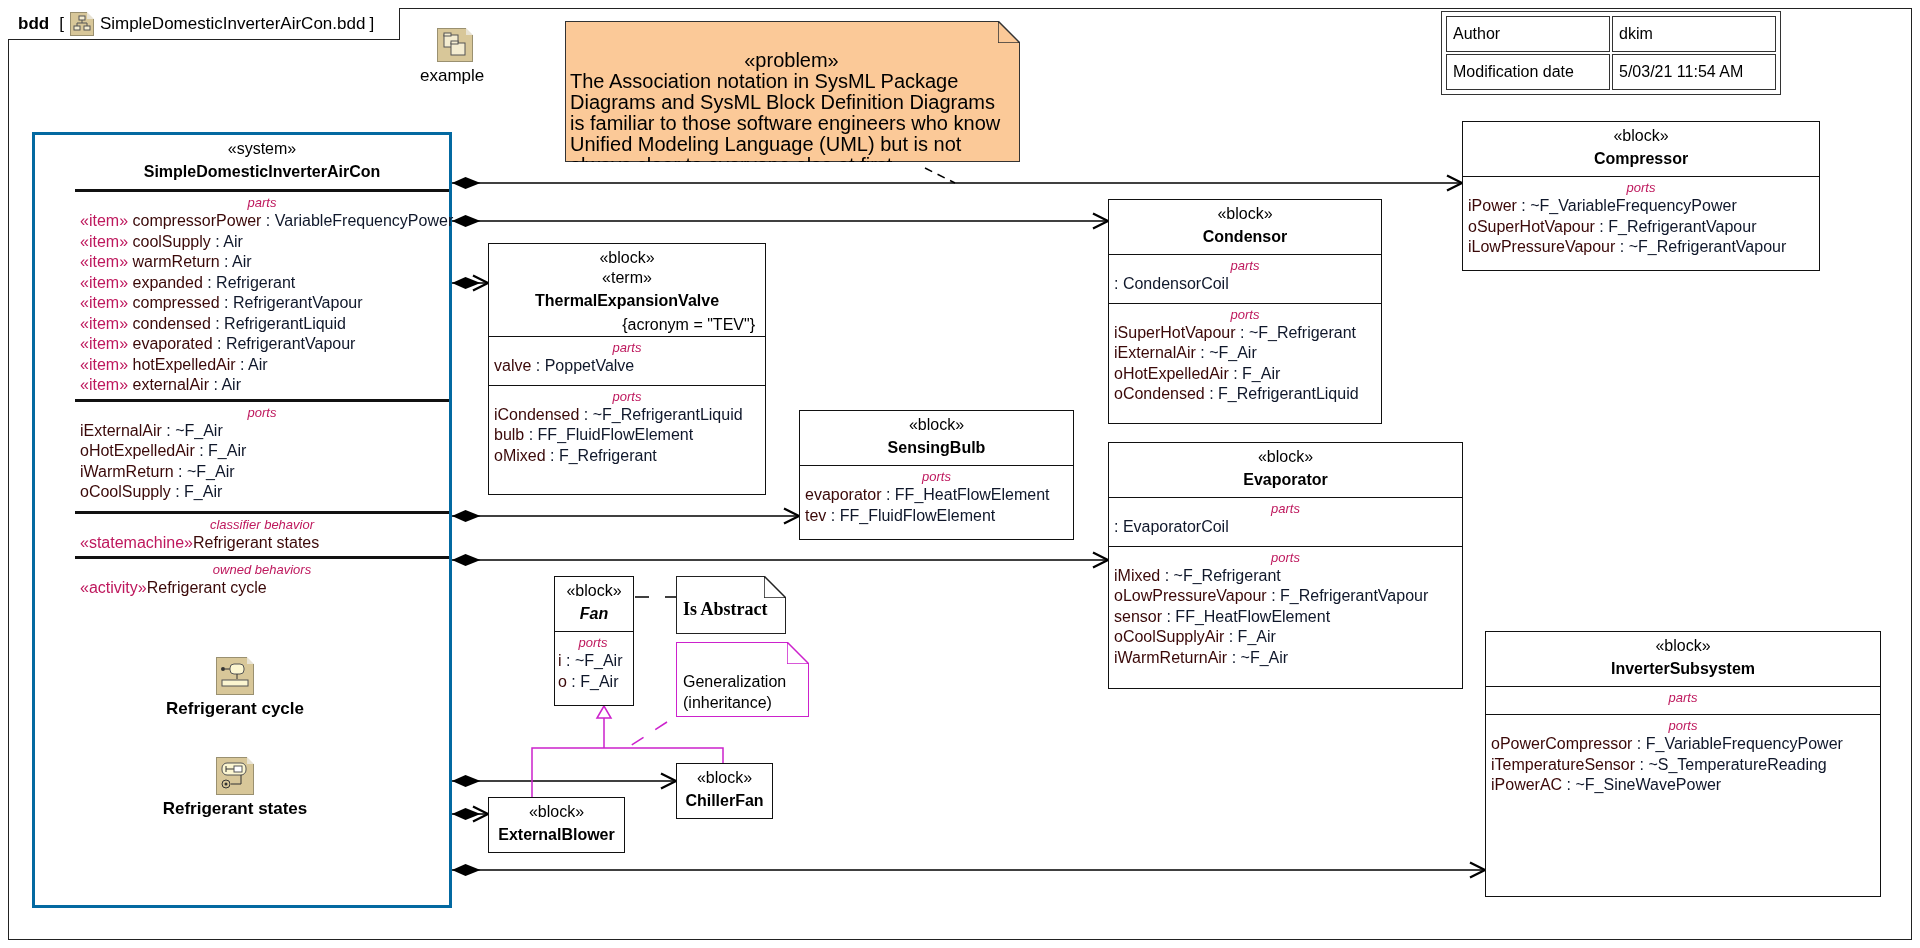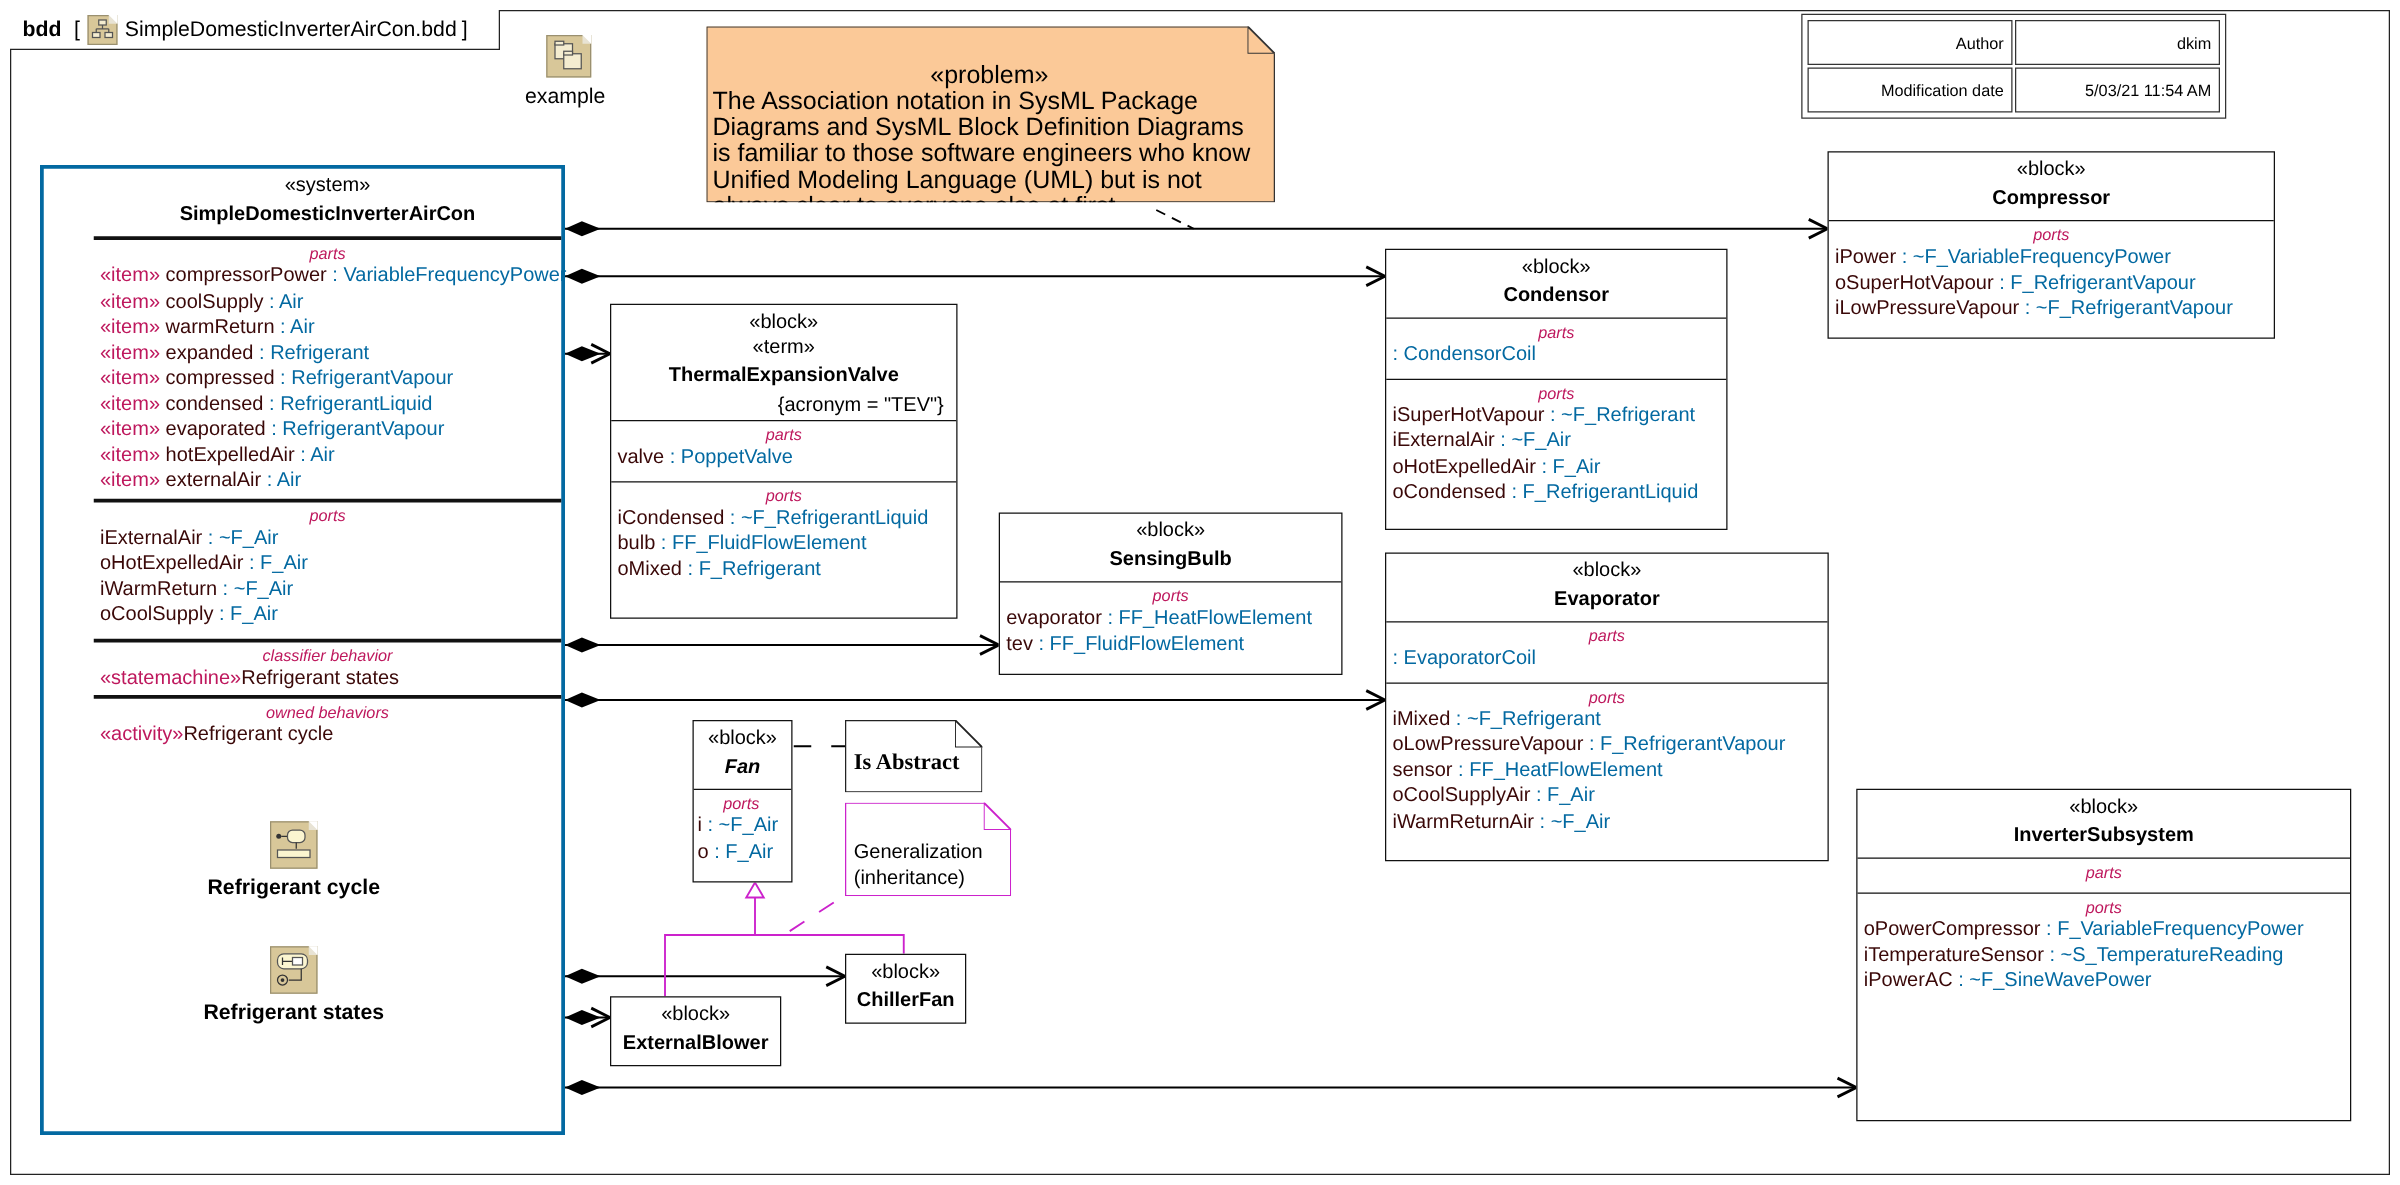--- a/index.html
+++ b/index.html
@@ -19,28 +19,28 @@
   .stereo { line-height:20px; }
   .bname { font-weight:bold; line-height:26px; }
   .bname.italic { font-style:italic; }
   .tagval { text-align:right; padding-right:6px; line-height:22px; }
   .comp { padding:3px 5px 3px; border-bottom:1.5px solid #111; }
   .sys .comp { border-bottom:3px solid #111; }
   .comp:last-child { border-bottom:none; }
   .ctitle { text-align:center; color:#be185d; font-style:italic; font-size:13px; line-height:16px; }
   .row { line-height:20.5px; white-space:nowrap; }
   .n { color:#3a0808; }
-  .t { color:#0369a1; }
+  .t { color:#0f172a; }
   .kwg { color:#be185d; }
   .note { position:absolute; box-sizing:border-box; font-size:20px; }
   .problem { left:565px; top:21px; width:455px; height:141px; background:#fbc998; border:1.5px solid #333;
      clip-path: polygon(0 0, calc(100% - 22px) 0, 100% 22px, 100% 100%, 0 100%); padding:28px 6px 0 4px; line-height:21px; }
   .problem-fold { left:998px; top:21px; width:22px; height:22px; }
   .tbl { left:1441px; top:11px; border:1.5px solid #333; padding:2px; background:#fff; }
-  .tbl table { border-collapse:separate; border-spacing:2px; font-size:13px;text-align:right; }
+  .tbl table { border-collapse:separate; border-spacing:2px; font-size:16px; }
   .tbl td { border:1.5px solid #333; padding:4px 6px; height:26px; }
   svg.lines { position:absolute; left:0; top:0; }
   .pkg-label { font-weight:normal; font-size:17px; text-align:left; }
   .beh-label { font-weight:bold; font-size:17px; }
 </style>
 </head>
 <body>
 
 <div class="abs frame"></div>
 <div class="abs frame-tab">

